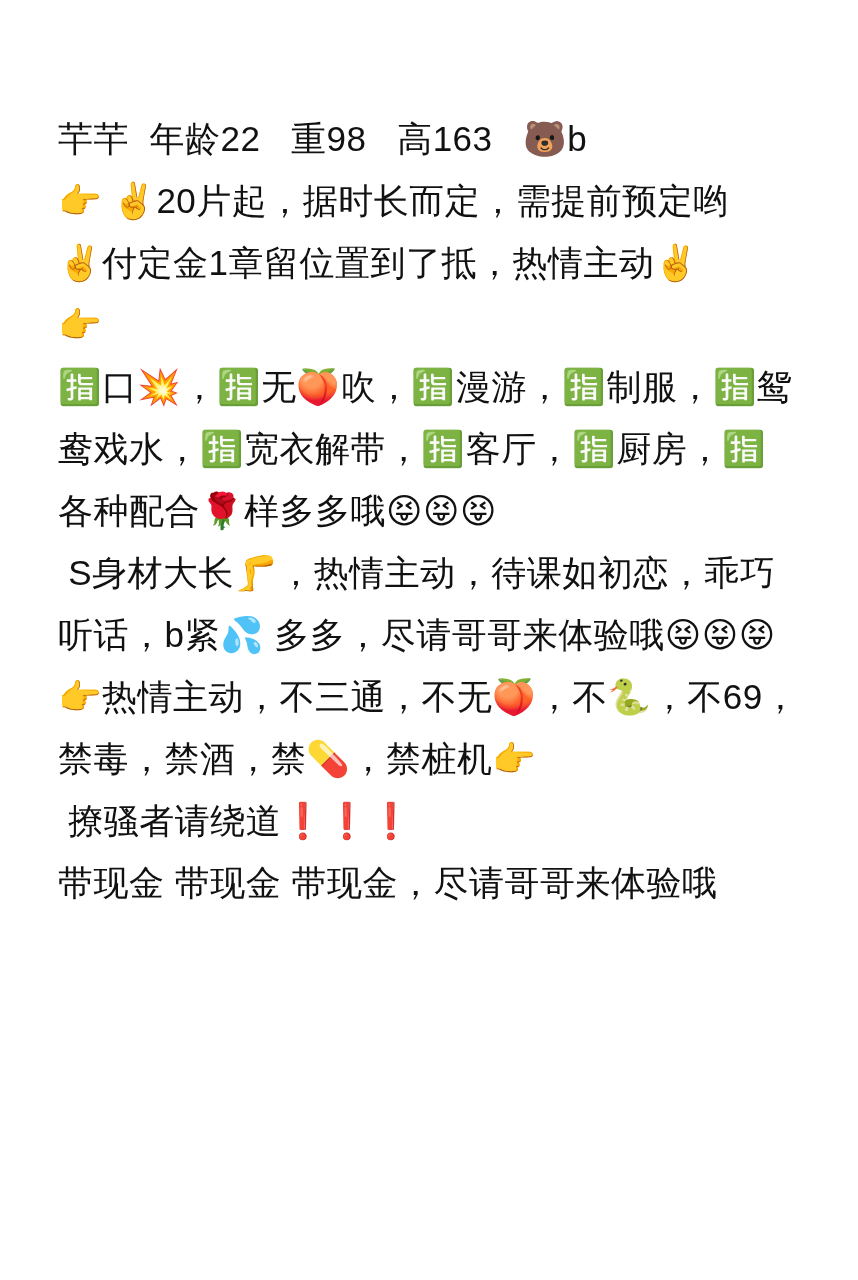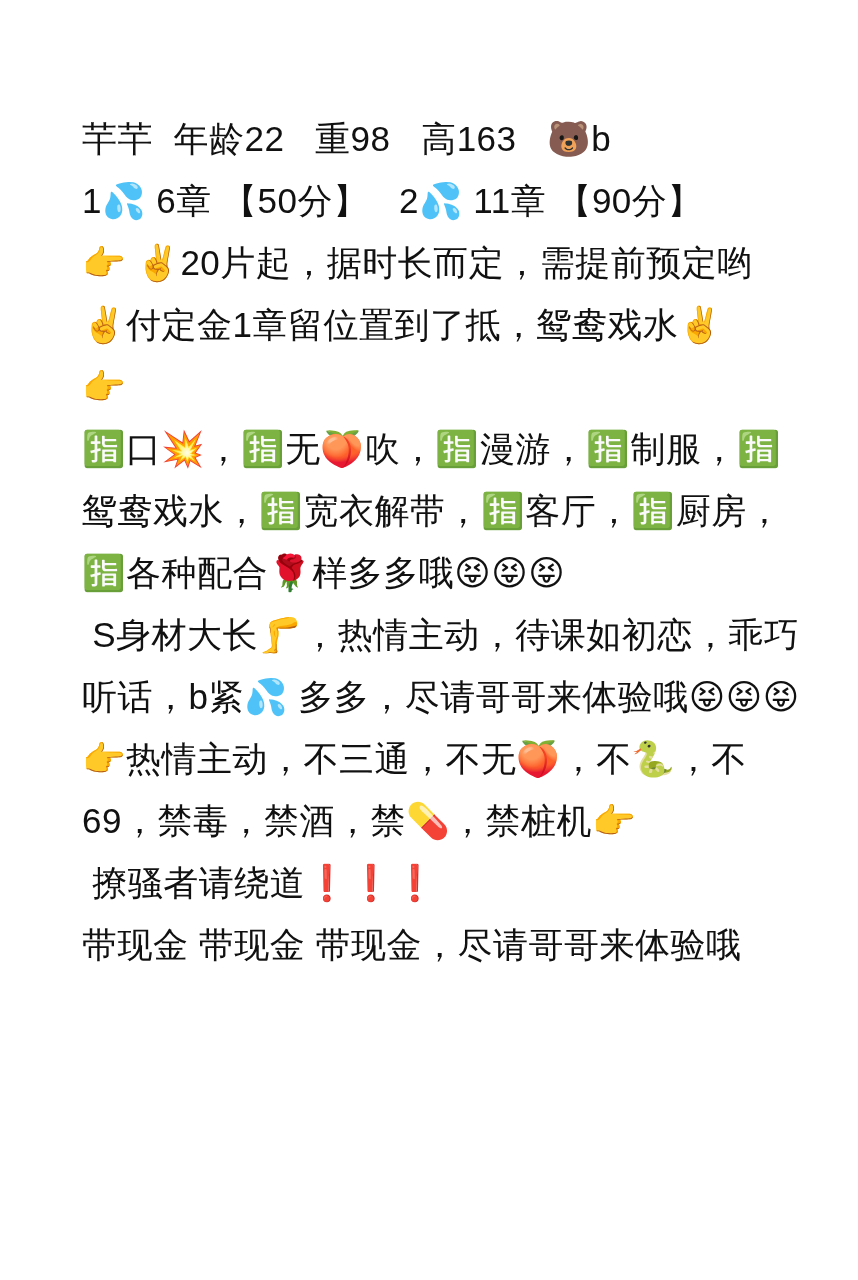--- a/index.html
+++ b/index.html
@@ -17,40 +17,38 @@
   .page {
     position: relative;
     width: 858px;
     height: 1280px;
     background: #ffffff;
     box-sizing: border-box;
     padding: 108px 58px 0 58px;
   }
   .lines {
     display: block;
-    margin-left: 24px;
   }
   .line {
     font-size: 35px;
     line-height: 62px;
     letter-spacing: 0.5px;
     white-space: pre-wrap;
     word-break: break-word;
     color: #111111;
   }
 </style>
 </head>
 <body>
 
 <div class="page">
   <div class="lines">
     <div class="line">芉芉  年龄22   重98   高163   🐻b</div>
-    <div class="line">1💦 6章 【50分】   2💦 11章 【90分】</div>
     <div class="line">👉 ✌️20片起，据时长而定，需提前预定哟</div>
-    <div class="line">✌️付定金1章留位置到了抵，鸳鸯戏水✌️</div>
+    <div class="line">✌️付定金1章留位置到了抵，热情主动✌️</div>
     <div class="line">👉</div>
     <div class="line">🈯️口💥，🈯️无🍑吹，🈯️漫游，🈯️制服，🈯️鸳鸯戏水，🈯️宽衣解带，🈯️客厅，🈯️厨房，🈯️各种配合🌹样多多哦😝😝😝</div>
     <div class="line"> S身材大长🦵，热情主动，待课如初恋，乖巧听话，b紧💦 多多，尽请哥哥来体验哦😝😝😝</div>
     <div class="line">👉热情主动，不三通，不无🍑，不🐍，不69，禁毒，禁酒，禁💊，禁桩机👉</div>
     <div class="line"> 撩骚者请绕道❗️❗️❗️</div>
     <div class="line">带现金 带现金 带现金，尽请哥哥来体验哦</div>
   </div>
 </div>
 
 </body></html>

